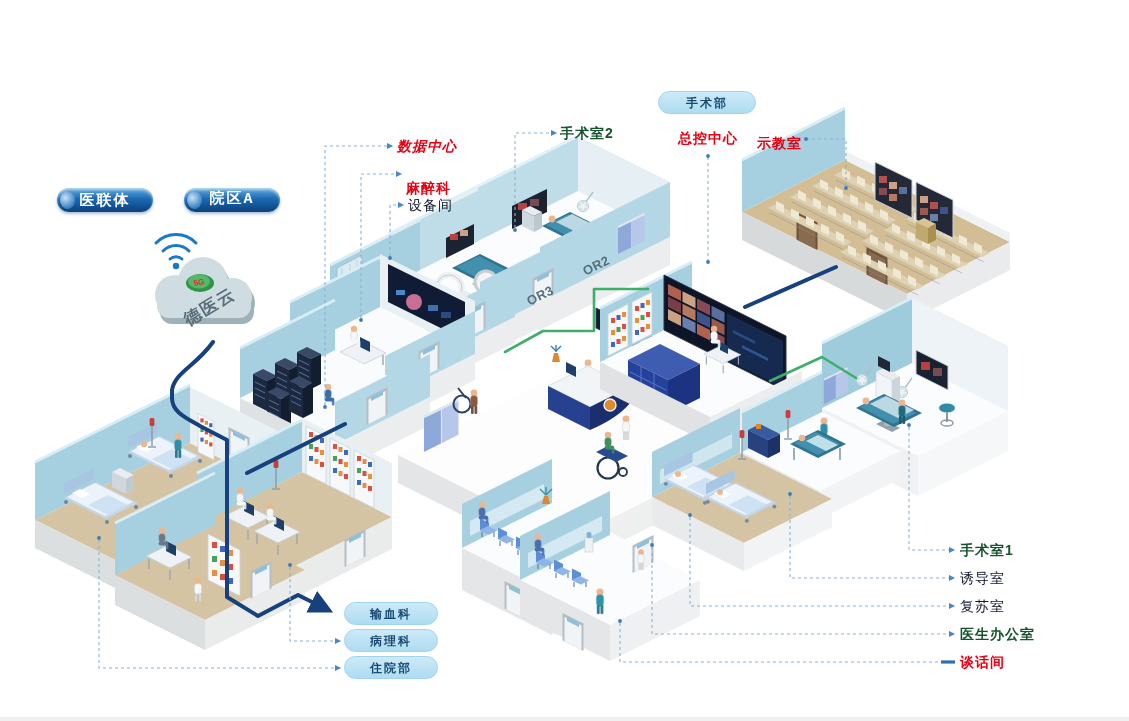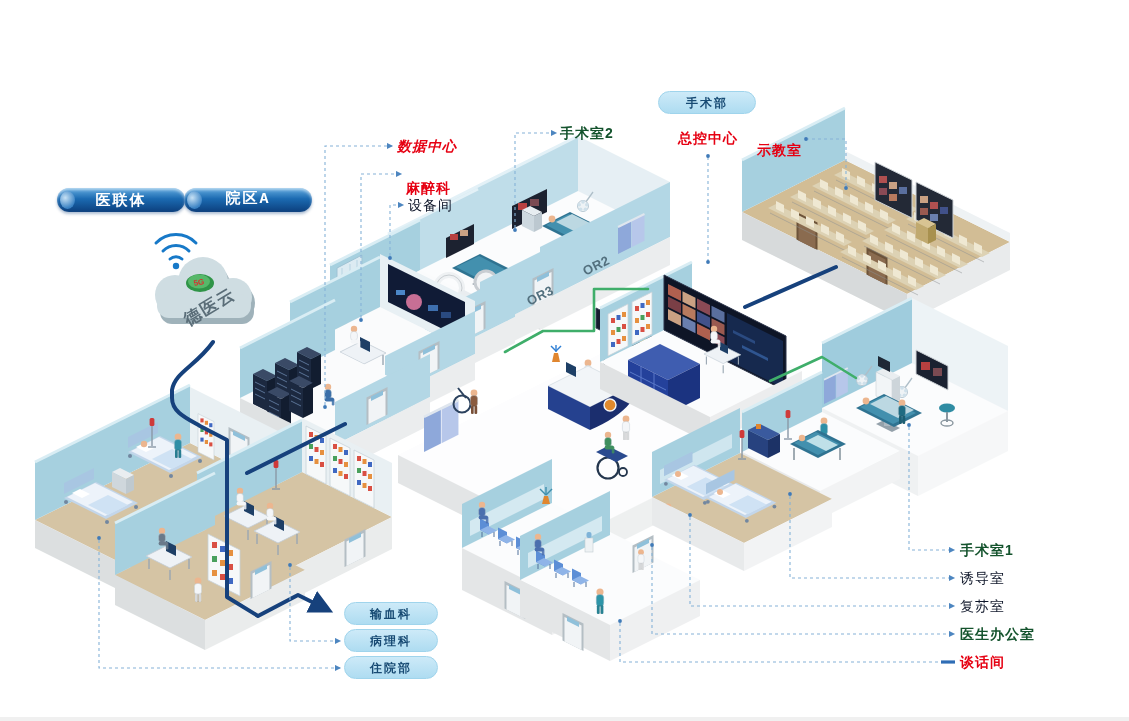--- a/index.html
+++ b/index.html
@@ -4,21 +4,21 @@
 <style>
   html,body{margin:0;padding:0;background:#fff;}
   body{font-family:"Liberation Sans","DejaVu Sans",sans-serif;}
   .stage{position:relative;width:1129px;height:721px;background:#fff;overflow:hidden;}
   .stage svg{position:absolute;left:0;top:0;}
   .lbl{position:absolute;font-size:14px;line-height:15px;white-space:nowrap;letter-spacing:1px;}
   .lbl.red{color:#e60012;font-weight:bold;}
   .lbl.gray{color:#0f172a;}
   .lbl.dark{color:#14532d;font-weight:bold;}
   .wall-tag{position:absolute;color:#53707e;font-size:13px;font-weight:bold;transform:rotate(-26deg);letter-spacing:.5px;}
-  .pill-dark{position:absolute;width:128px;height:24px;line-height:24px;text-align:center;color:#fff;
+  .pill-dark{position:absolute;width:96px;height:24px;line-height:24px;text-align:center;color:#fff;
     font-weight:bold;font-size:15px;letter-spacing:2px;border-radius:12px;
     background:linear-gradient(180deg,#63abe0 0%,#1b6ab1 45%,#0c3f7d 100%);
     box-shadow:inset 0 2px 3px rgba(255,255,255,.55),0 2px 3px rgba(20,70,130,.35);}
   .pill-dark::before{content:"";position:absolute;left:3px;top:3px;width:15px;height:18px;border-radius:50%;
     background:radial-gradient(circle at 35% 38%,#cfe7f8,#3d85c6 70%);opacity:.95;}
   .pill-lite{position:absolute;height:23px;line-height:23px;text-align:center;color:#174a73;font-weight:bold;
     font-size:12px;letter-spacing:2px;border-radius:12px;
     background:linear-gradient(180deg,#cdeaf8,#aedcf1);border:1px solid #9fd4ec;box-sizing:border-box;}
   .bottom-strip{position:absolute;left:0;bottom:0;width:100%;height:4px;background:#f0f0f0;}
 </style>
@@ -641,21 +641,21 @@
 
 <div class="pill-dark" style="left:57px;top:188px;">医联体</div>
 <div class="pill-dark" style="left:184px;top:188px;font-family:Liberation Mono, monospace;">院区A</div>
 <div class="pill-lite" style="left:658px;top:91px;width:98px;">手术部</div>
 
 <div class="lbl red" style="left:397px;top:139px;font-style:italic;">数据中心</div>
 <div class="lbl red" style="left:406px;top:181px;">麻醉科</div>
 <div class="lbl gray" style="left:408px;top:198px;">设备间</div>
 <div class="lbl dark" style="left:560px;top:126px;">手术室2</div>
 <div class="lbl red" style="left:678px;top:131px;">总控中心</div>
-<div class="lbl red" style="left:757px;top:143px;">示教室</div>
+<div class="lbl red" style="left:757px;top:136px;">示教室</div>
 <div class="lbl dark" style="left:960px;top:543px;">手术室1</div>
 <div class="lbl gray" style="left:960px;top:571px;">诱导室</div>
 <div class="lbl gray" style="left:960px;top:599px;">复苏室</div>
 <div class="lbl dark" style="left:960px;top:627px;">医生办公室</div>
 <div class="lbl red" style="left:960px;top:655px;">谈话间</div>
 
 <div class="pill-lite" style="left:344px;top:602px;width:94px;font-family:Liberation Serif, serif;">输血科</div>
 <div class="pill-lite" style="left:344px;top:629px;width:94px;">病理科</div>
 <div class="pill-lite" style="left:344px;top:656px;width:94px;">住院部</div>
 

